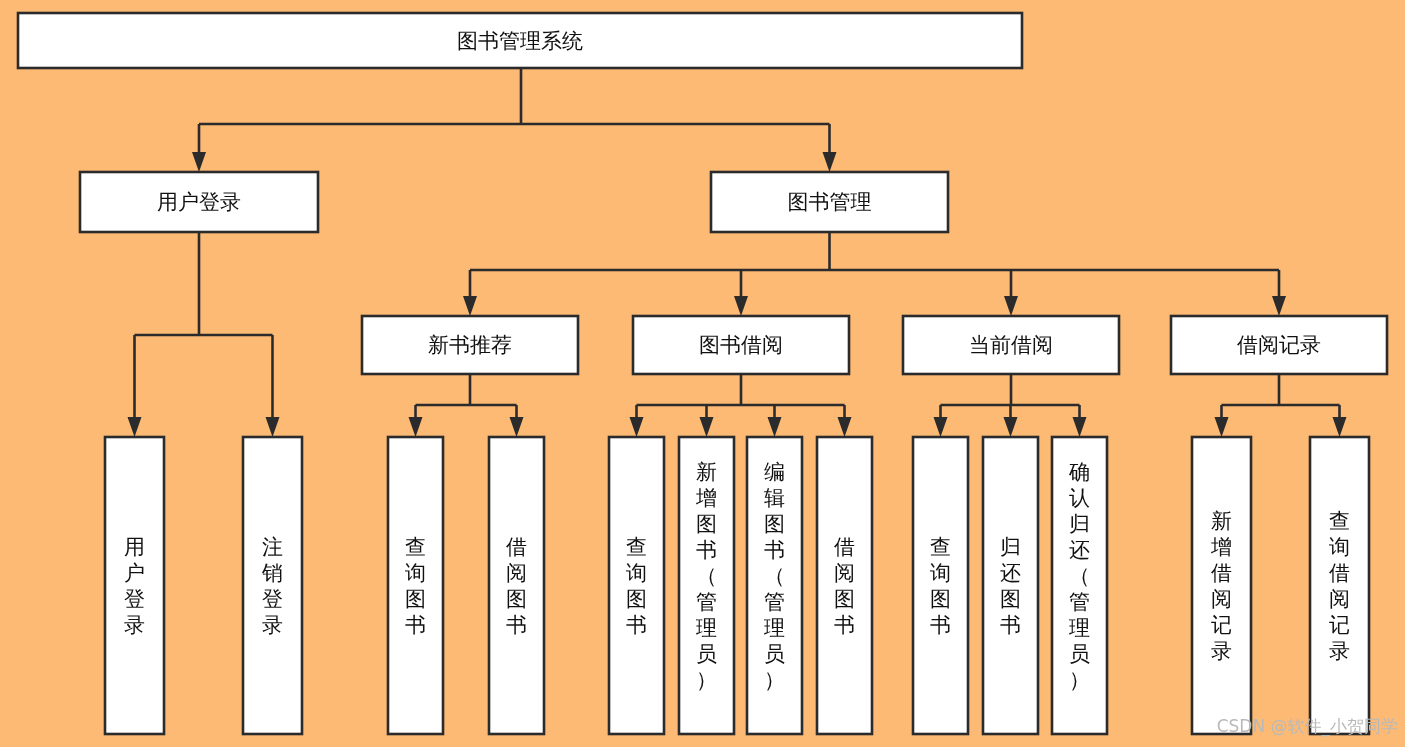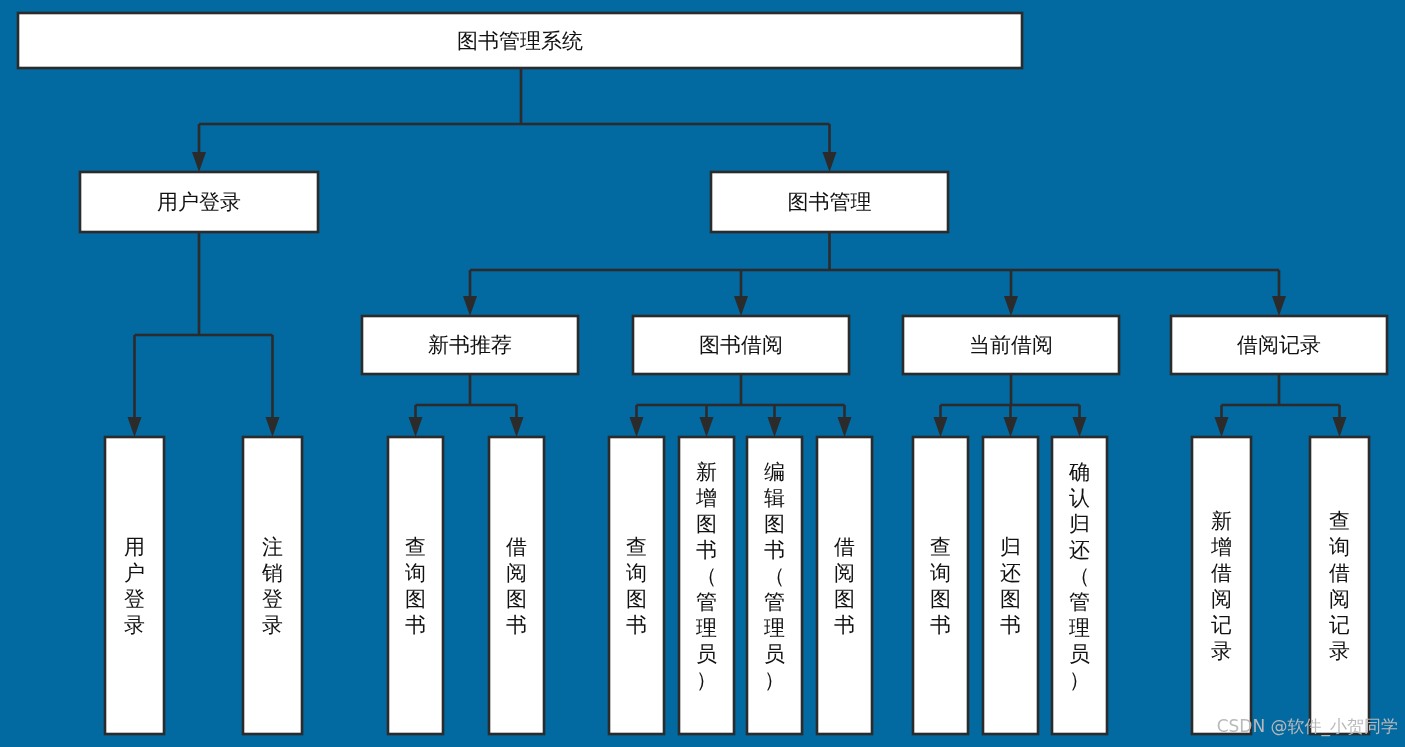--- a/index.html
+++ b/index.html
@@ -10,21 +10,21 @@
   body {
     width: 1405px;
     height: 747px;
     font-family: "DejaVu Sans", "Liberation Sans", sans-serif;
     overflow: hidden;
   }
   #diagram-root {
     position: relative;
     width: 1405px;
     height: 747px;
-    background: #0369a1;
+    background: #fdba74;
   }
   svg#chart-svg {
     position: absolute;
     left: 0;
     top: 0;
     width: 1405px;
     height: 747px;
     display: block;
   }
   .node-box {

